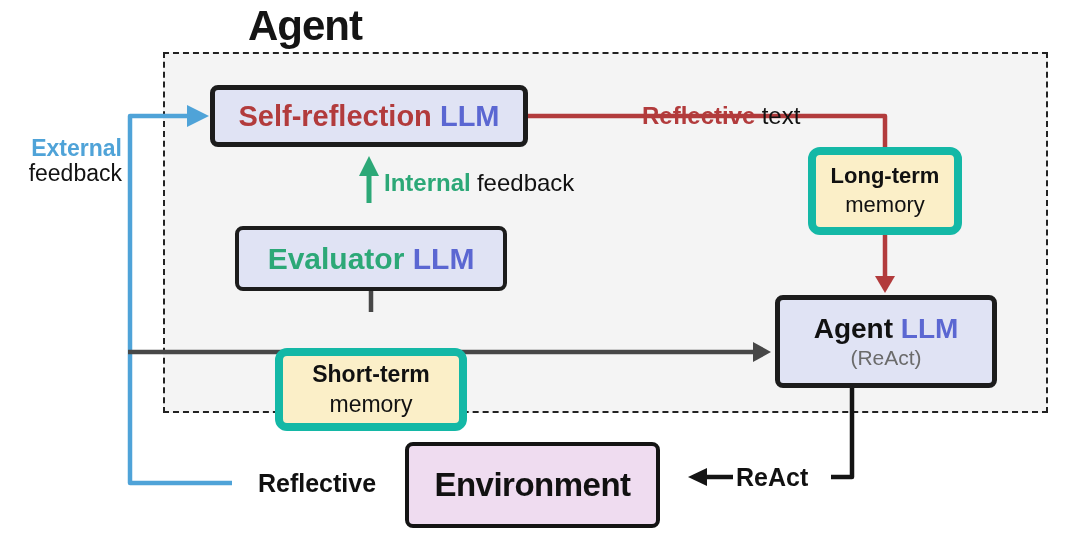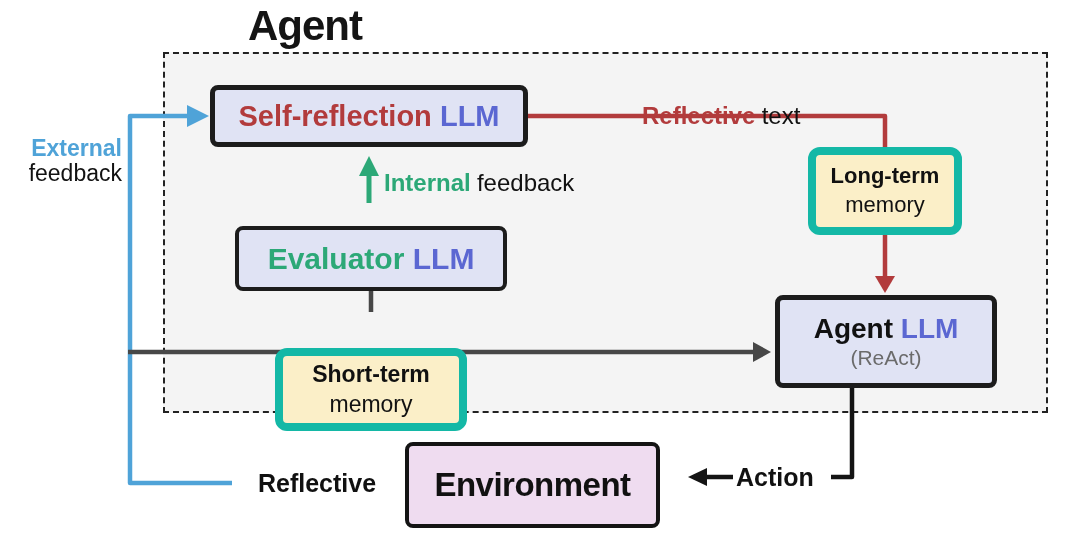--- a/index.html
+++ b/index.html
@@ -135,15 +135,15 @@
   <div class="lbl lbl-internal">
     <span class="t-green">Internal</span><span class="w2">feedback</span>
   </div>
 
   <div class="lbl lbl-reflective">
     <span class="t-red">Reflective</span><span class="w2">text</span>
   </div>
 
   <div class="lbl lbl-observation">Reflective</div>
 
-  <div class="lbl lbl-action">Action</div>
+  <div class="lbl lbl-action">ReAct</div>
 
 </div>
 
 </body></html>

